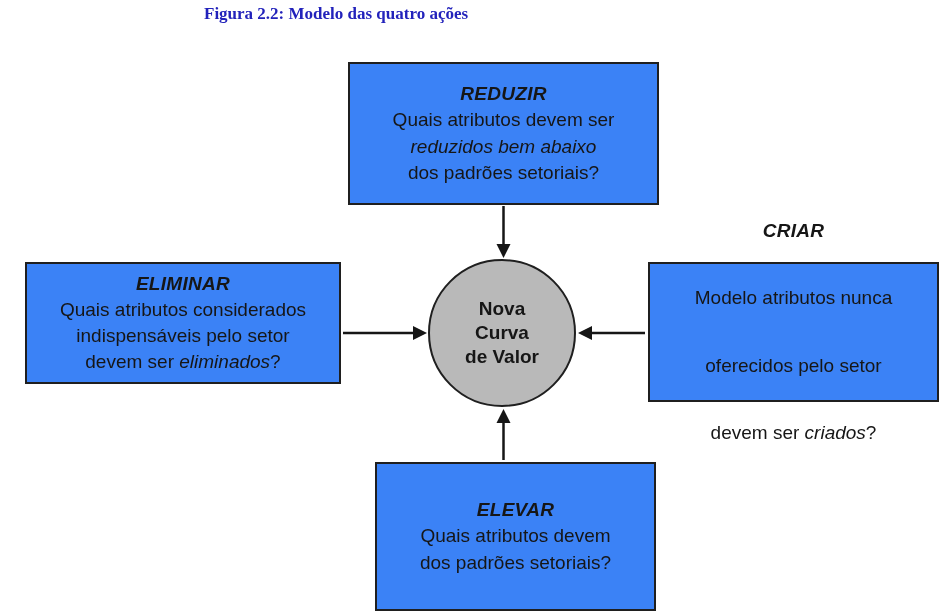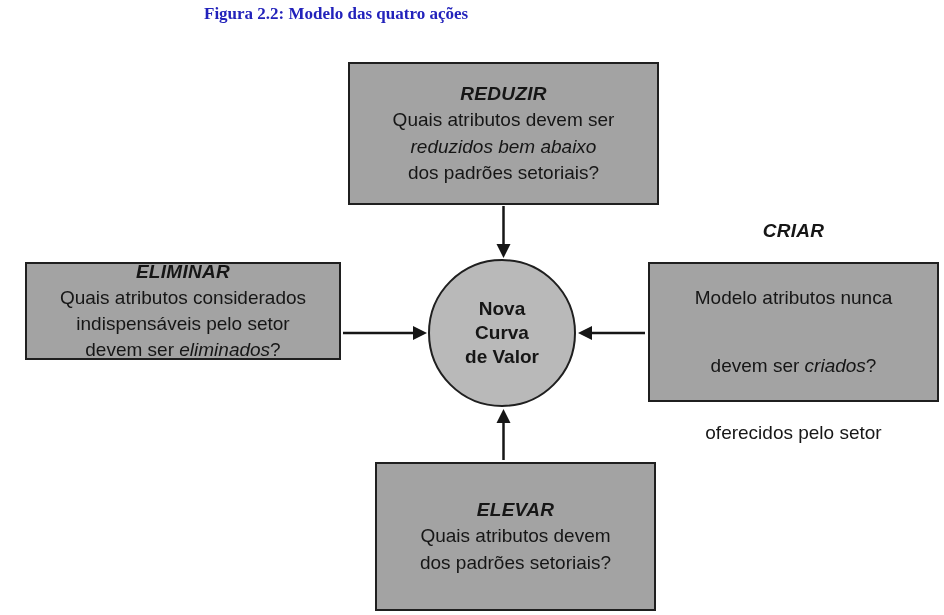--- a/index.html
+++ b/index.html
@@ -20,38 +20,38 @@
     font-family: "Liberation Serif", serif;
     font-weight: bold;
     font-size: 17px;
     color: var(--title-color, #2222bb);
     white-space: nowrap;
     margin-left: 41px;
   }
   .box {
     position: absolute;
     border: 2px solid #1f1f1f;
-    background: #a3a3a3;
+    background: #3b82f6;
     display: flex;
     flex-direction: column;
     justify-content: center;
     align-items: center;
     text-align: center;
     font-size: 19px;
     line-height: 1.38;
   }
   .box .heading {
     font-weight: bold;
     font-style: italic;
     font-size: 19px;
     letter-spacing: 0.3px;
   }
   .em { font-style: italic; }
   .box-top    { left: 348px; top: 62px;  width: 311px; height: 143px; }
-  .box-left   { left: 25px;  top: 262px; width: 316px; height: 98px; text-align: right; }
+  .box-left   { left: 25px;  top: 262px; width: 316px; height: 122px; text-align: right; }
   .box-right  { left: 648px; top: 262px; width: 291px; height: 140px; gap: 41px; }
   .box-bottom { left: 375px; top: 462px; width: 281px; height: 149px; text-align: right; }
   .circle {
     position: absolute;
     left: 428px;
     top: 259px;
     width: 148px;
     height: 148px;
     border-radius: 50%;
     background: var(--circle-fill, #b9b9b9);
@@ -123,24 +123,24 @@
       <span>devem ser </span><span class="em">eliminados</span><span>?</span>
     </div>
   </div>
 
   <div class="box box-right">
     <div class="heading">CRIAR</div>
     <div class="line">
       <span>Modelo atributos nunca</span>
     </div>
     <div class="line">
-      <span>devem ser </span><span class="em">criados</span><span>?</span>
+      <span>oferecidos pelo setor</span>
     </div>
     <div class="line">
-      <span>oferecidos pelo setor</span>
+      <span>devem ser </span><span class="em">criados</span><span>?</span>
     </div>
   </div>
 
   <div class="box box-bottom">
     <div class="heading">ELEVAR</div>
     <div class="line">
       <span>Quais atributos devem</span>
     </div>
     <div class="line">
       <span>dos padrões setoriais?</span>

